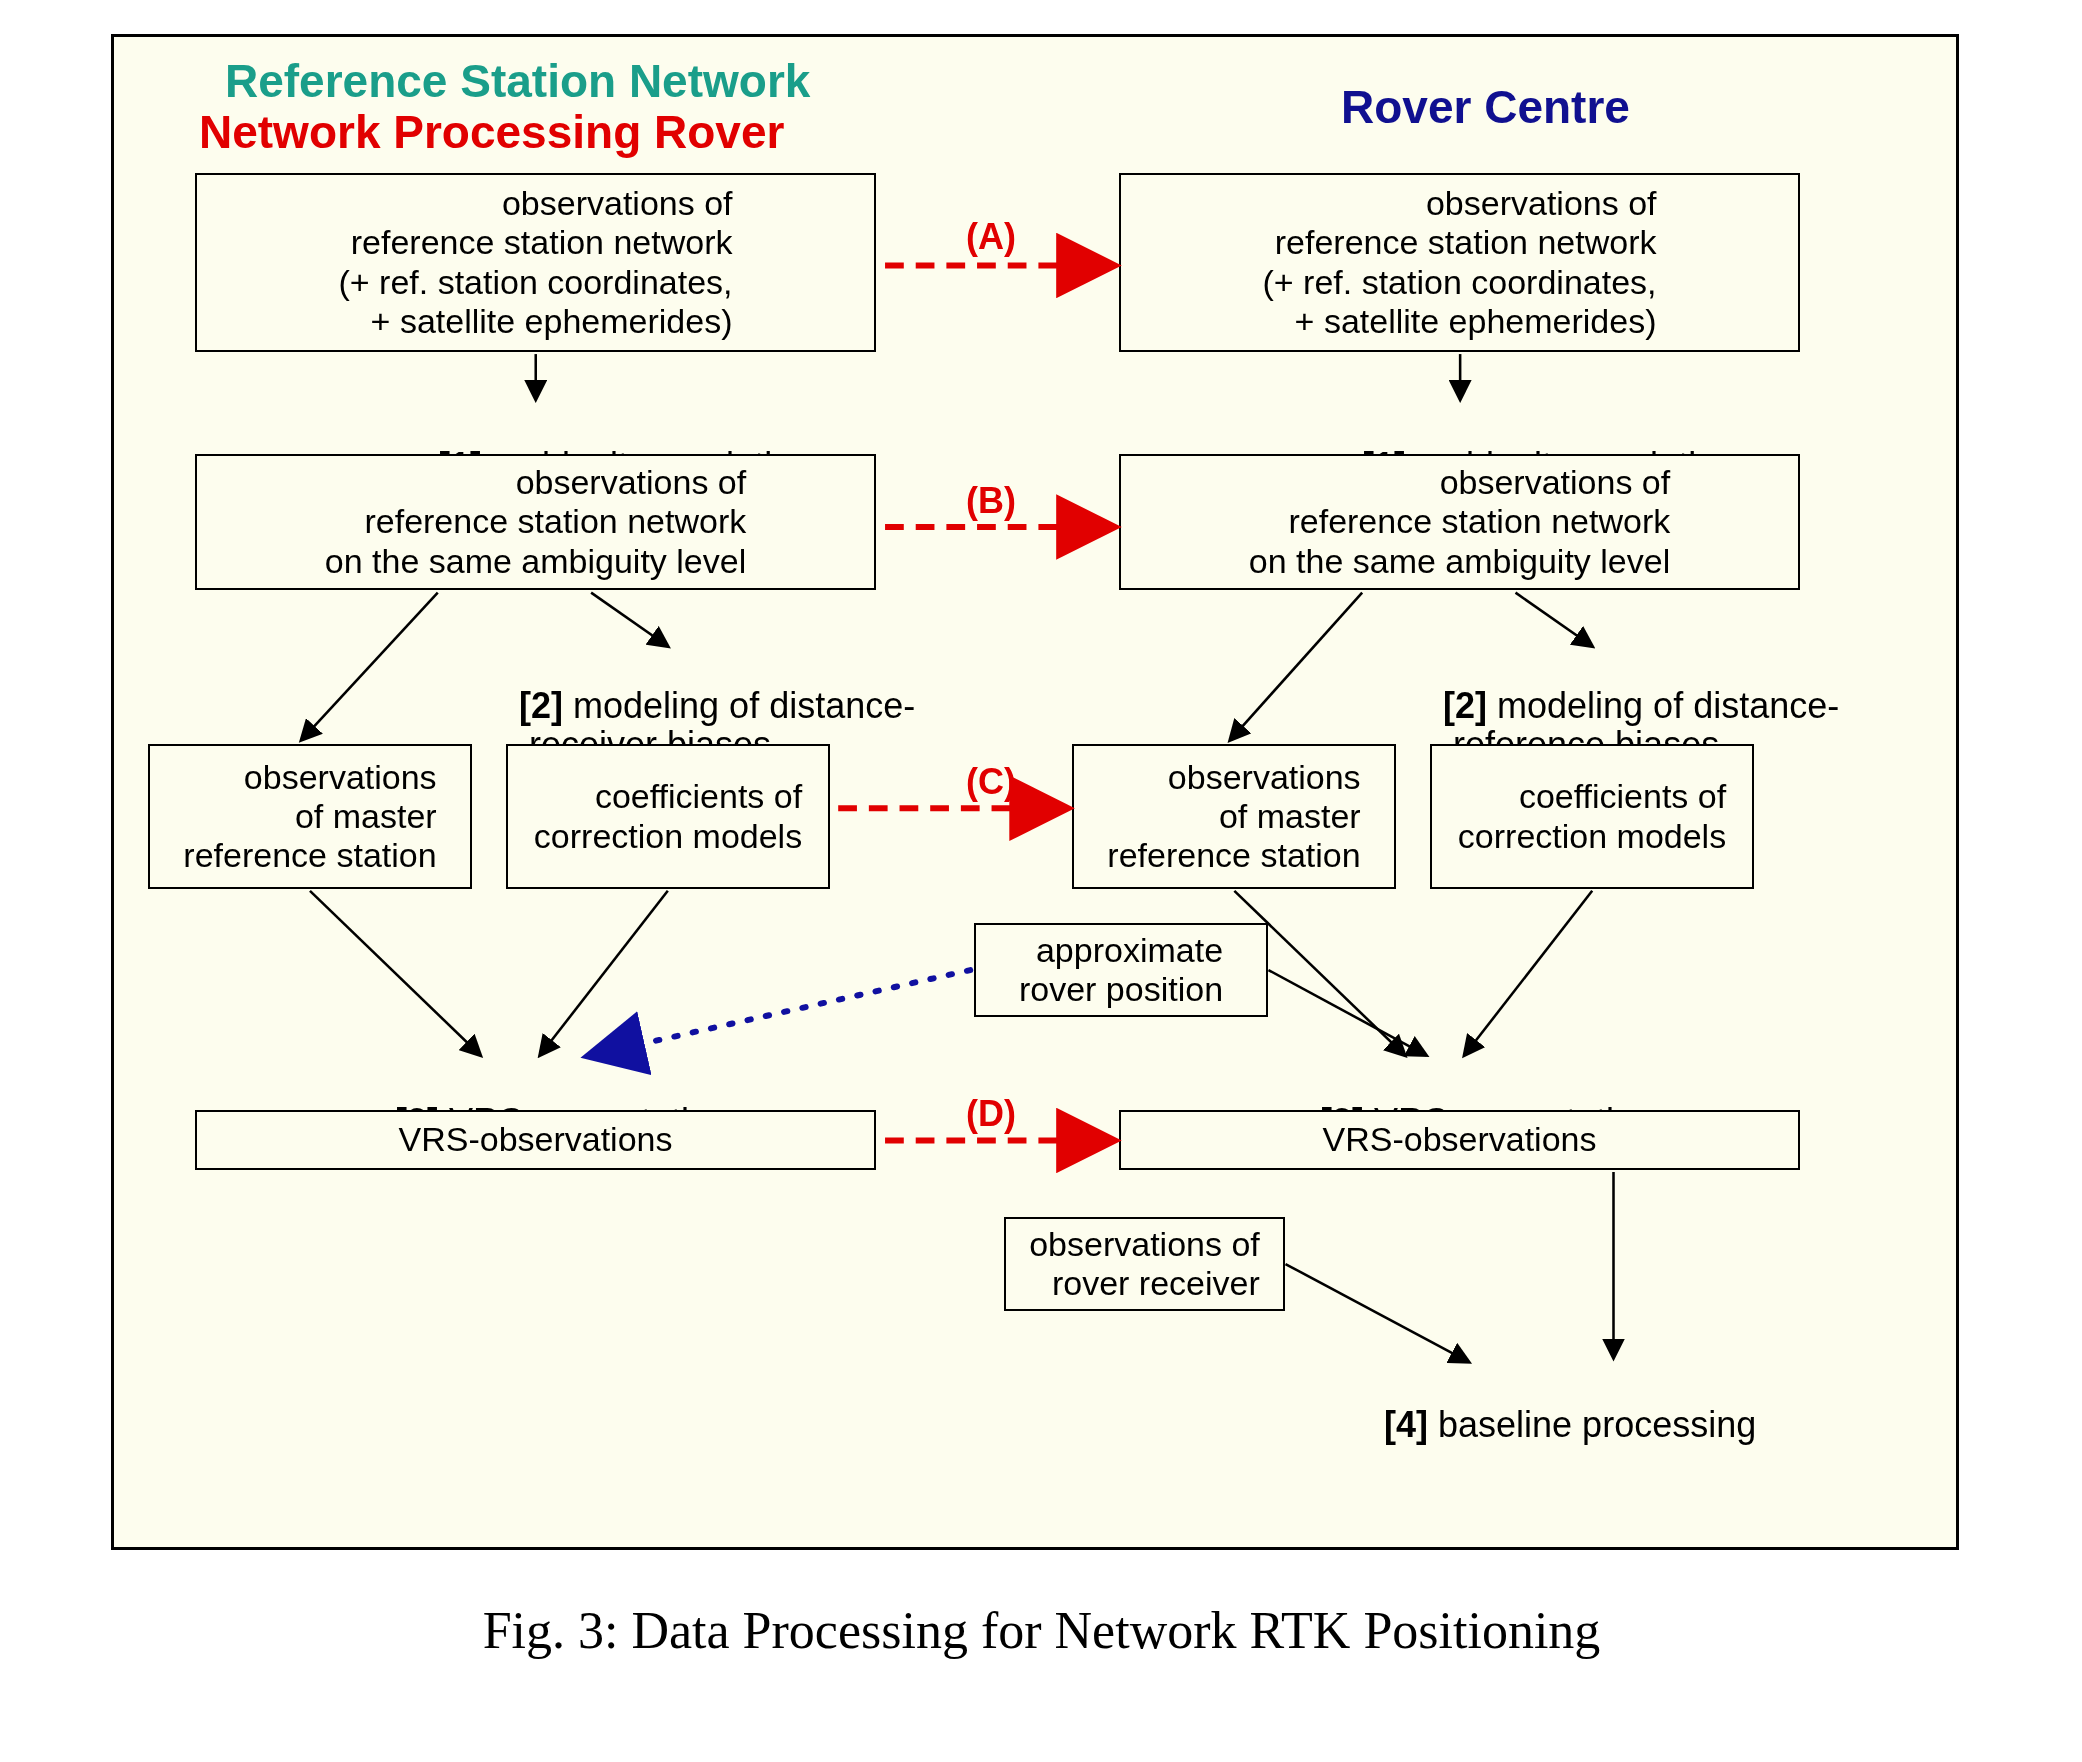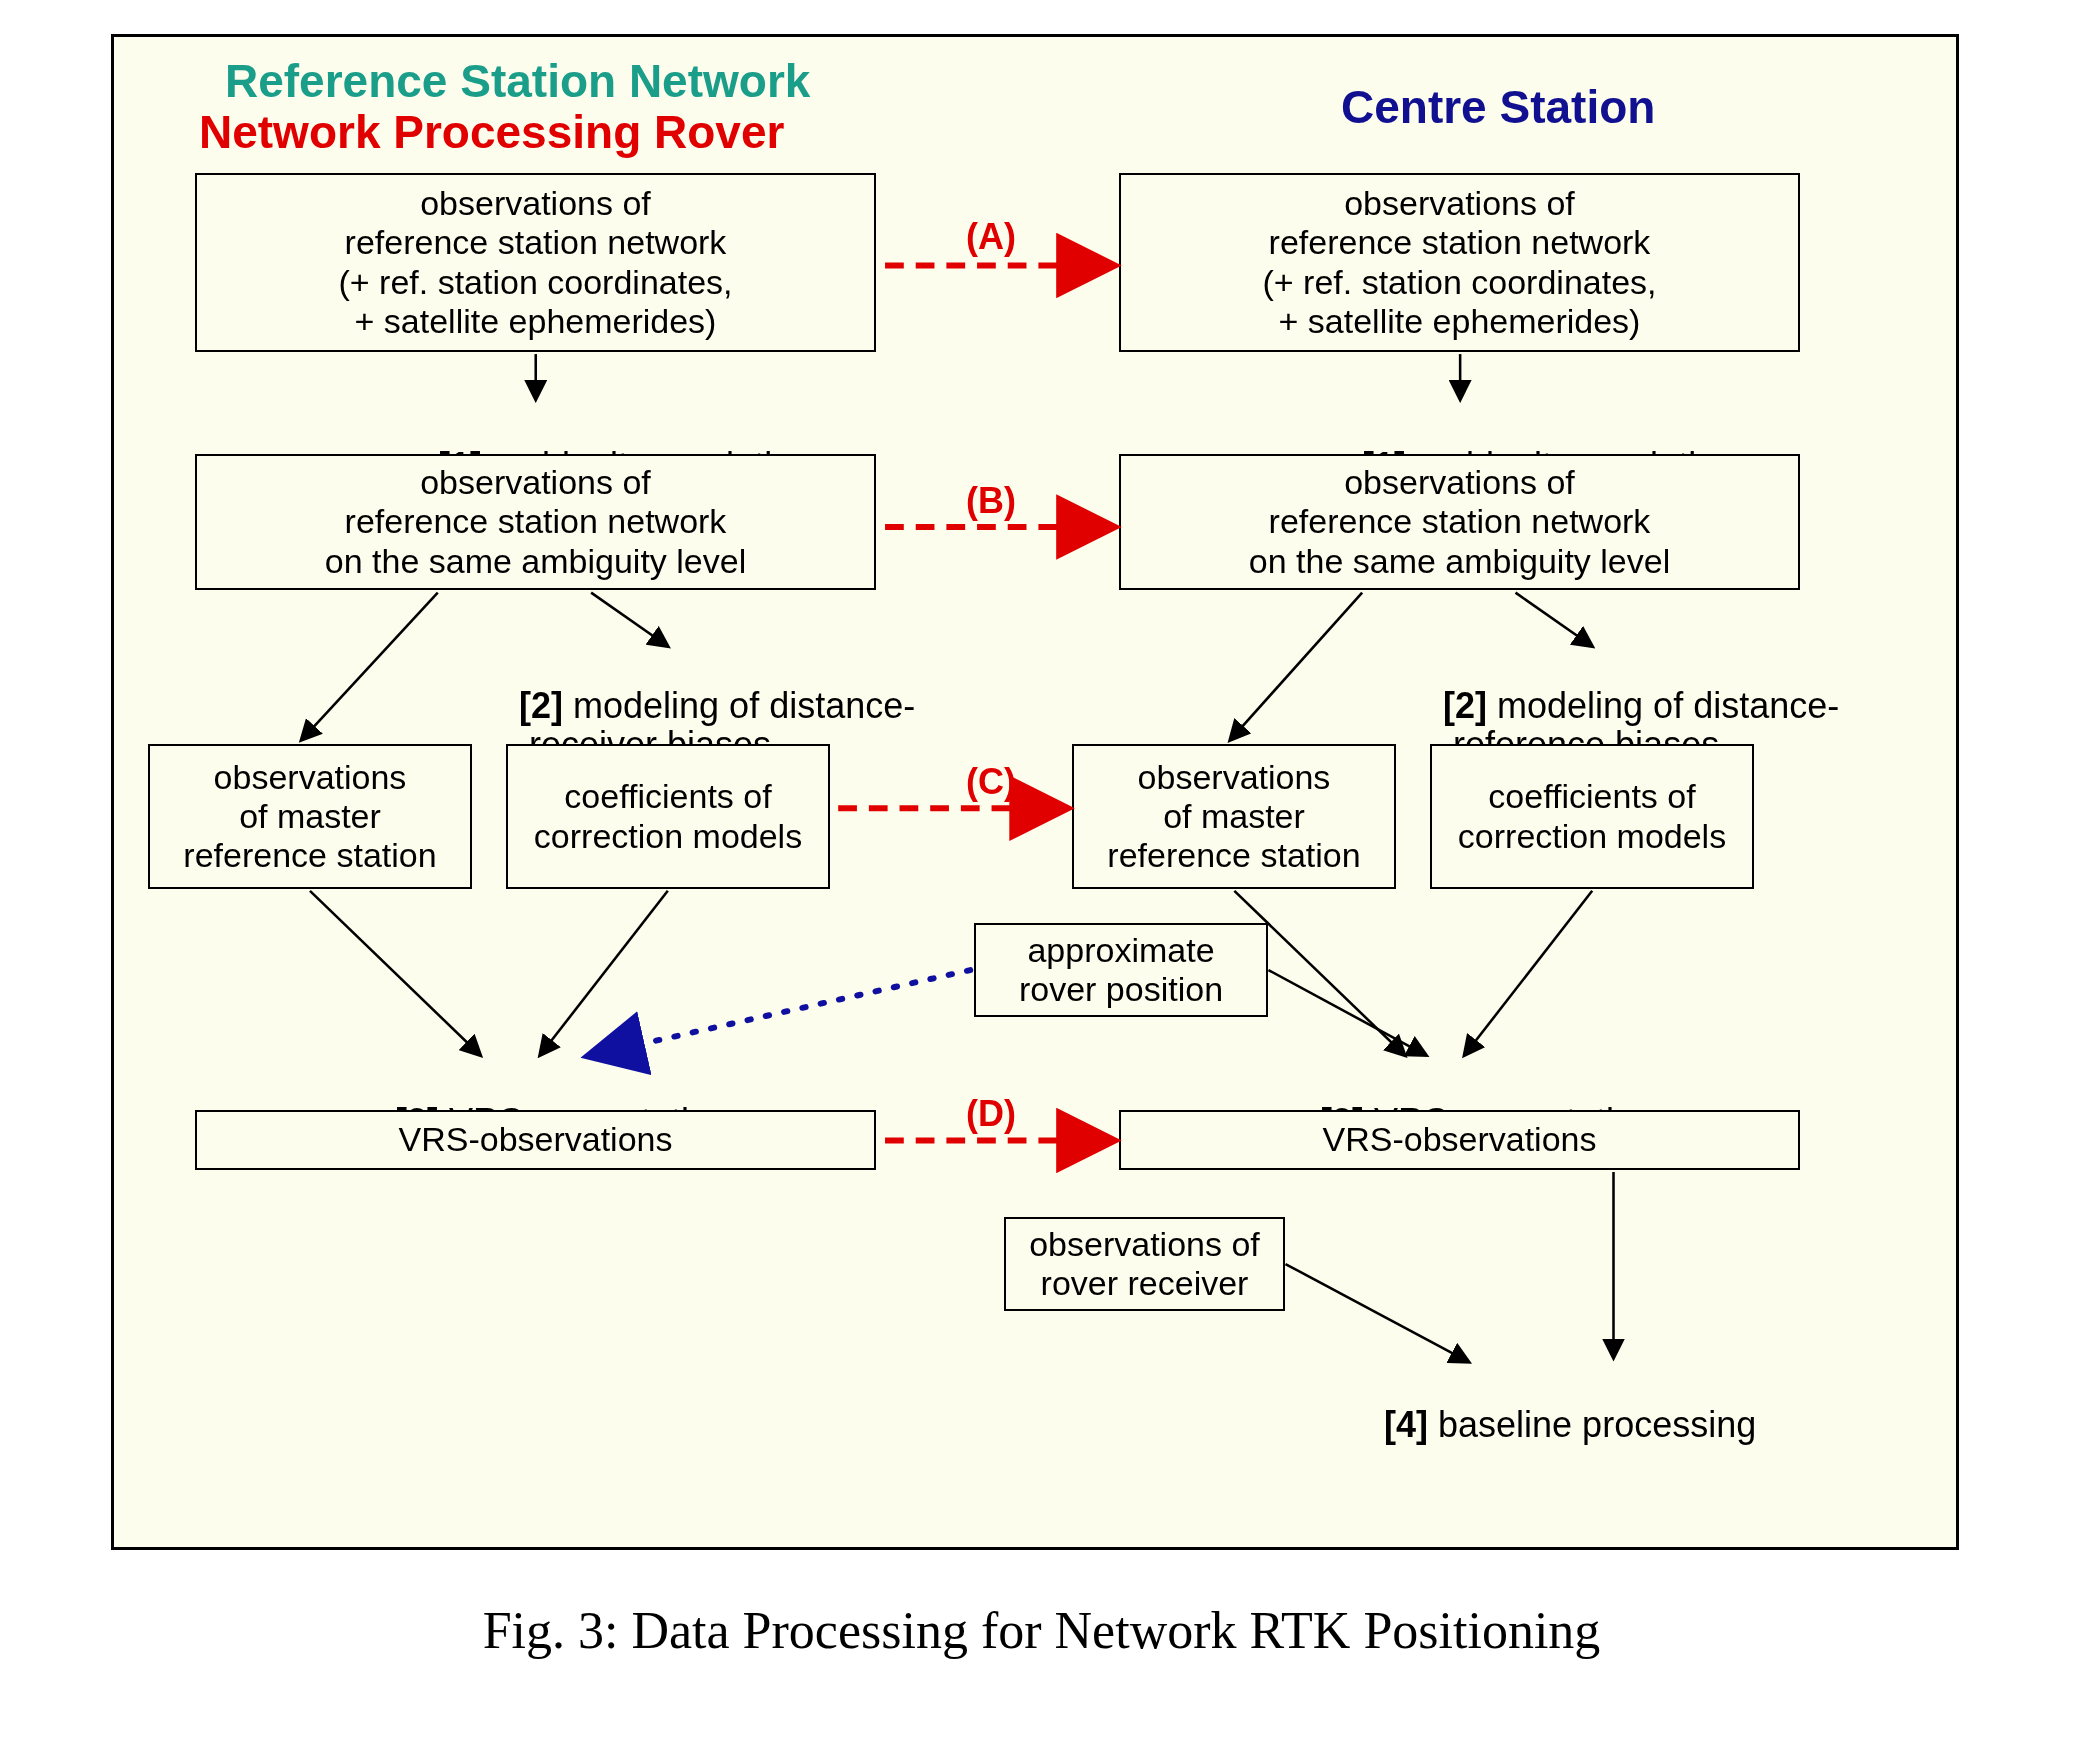--- a/index.html
+++ b/index.html
@@ -47,21 +47,21 @@
 
   
   .box {
     position: absolute;
     border: 2.6px solid #000;
     background: #fdfdee;
     box-sizing: border-box;
     display: flex;
     align-items: center;
     justify-content: center;
-    text-align: center;
+    text-align: right;
     font-size: 34px;
     line-height: 1.15;
     padding: 5.1px 8.5px;
     font-family: Arial, Helvetica, sans-serif;
   }
   .box.multi { flex-direction: column; }
 
   
   .step {
     position: absolute;
@@ -88,21 +88,21 @@
   }
 </style>
 </head>
 <body>
 
 <div class="page">
   <div class="frame">
 
     <div class="hd hd-left1" style="left:111px; top:17px;">Reference Station Network</div>
     <div class="hd hd-left2" style="left:85px; top:68px;">Network Processing Rover</div>
-    <div class="hd hd-right" style="left:1227px; top:43px;">Centre Station</div>
+    <div class="hd hd-right" style="left:1227px; top:43px;">Rover Centre</div>
 
     <div class="box multi" style="left:81px; top:136px; width:681px; height:179px;">
       <span style="white-space:pre-line;">observations of
 reference station network
 (+ ref. station coordinates,
 + satellite ephemerides)</span>
     </div>
 
     <div class="step" style="left:264px; top:366px;">
       <span class="num">[1]</span><span> ambiguity resolution</span>

